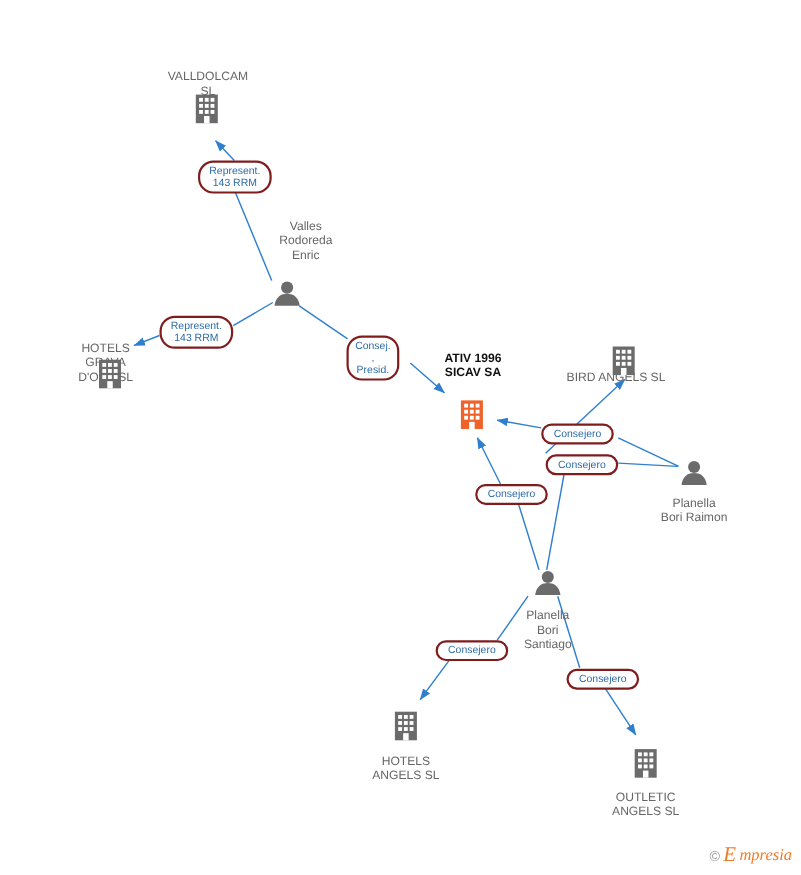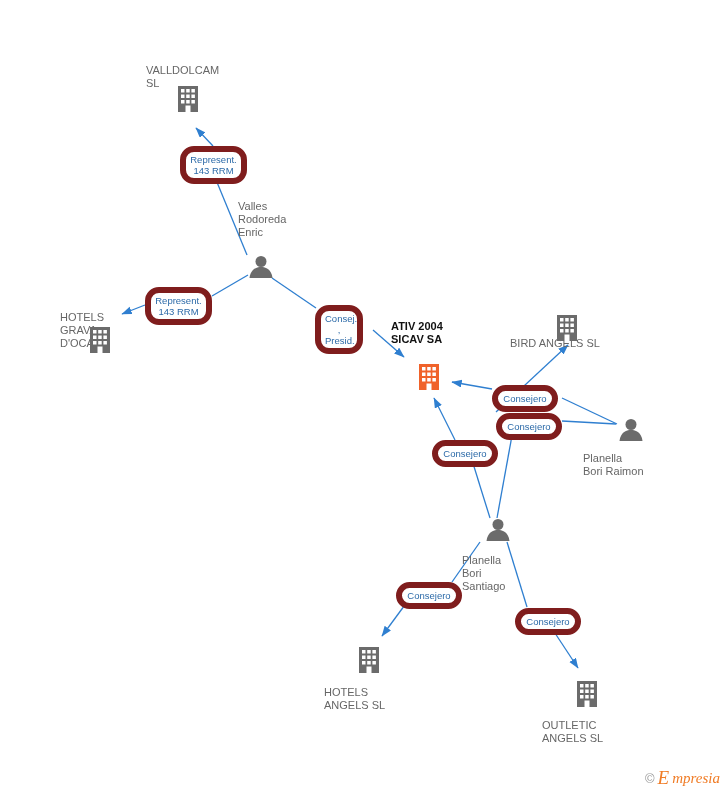--- a/index.html
+++ b/index.html
@@ -23,34 +23,34 @@
   }
   .node {
     position: absolute;
     text-align: center;
   }
   .node-label {
     font-size: 11px;
     color: #666666;
     line-height: 13px;
     white-space: pre-line;
-    text-align: left;
+    text-align: center;
   }
   .node-label.highlight {
     color: #111111;
     font-weight: bold;
   }
   .icon-wrap {
     display: flex;
     justify-content: center;
     align-items: center;
   }
   .edge-label {
     position: absolute;
-    border: 6px solid #7f1d1d;
+    border: 2px solid #7f1d1d;
     background: #ffffff;
     color: #2c6aa8;
     font-size: 9.5px;
     line-height: 11px;
     padding: 2px 4px;
     border-radius: 14px;
     text-align: center;
     white-space: pre-line;
     box-sizing: border-box;
   }
@@ -160,21 +160,21 @@
         <rect x="17.4" y="10.5" width="3.5" height="3.5"></rect>
       <rect x="7" y="16" width="3.5" height="3.5"></rect>
         <rect x="12.2" y="16" width="3.5" height="3.5"></rect>
         <rect x="17.4" y="16" width="3.5" height="3.5"></rect>
       <rect x="11.5" y="21.5" width="5" height="6.5"></rect>
     </g>
   </svg>
 </div>
 
 <div class="node" style="left:391px; top:320px; width:78px;">
-  <div class="node-label highlight">ATIV 2004
+  <div class="node-label highlight">ATIV 1996
 SICAV SA</div>
 </div>
 <div class="node icon-wrap" style="left:415px; top:362px; width:28px; height:30px;">
   <svg width="28" height="30" viewBox="0 0 28 30">
     <rect x="4" y="2" width="20" height="26" fill="#f0622a"></rect>
     <g fill="#ffffff">
       <rect x="7" y="5" width="3.5" height="3.5"></rect>
         <rect x="12.2" y="5" width="3.5" height="3.5"></rect>
         <rect x="17.4" y="5" width="3.5" height="3.5"></rect>
       <rect x="7" y="10.5" width="3.5" height="3.5"></rect>

